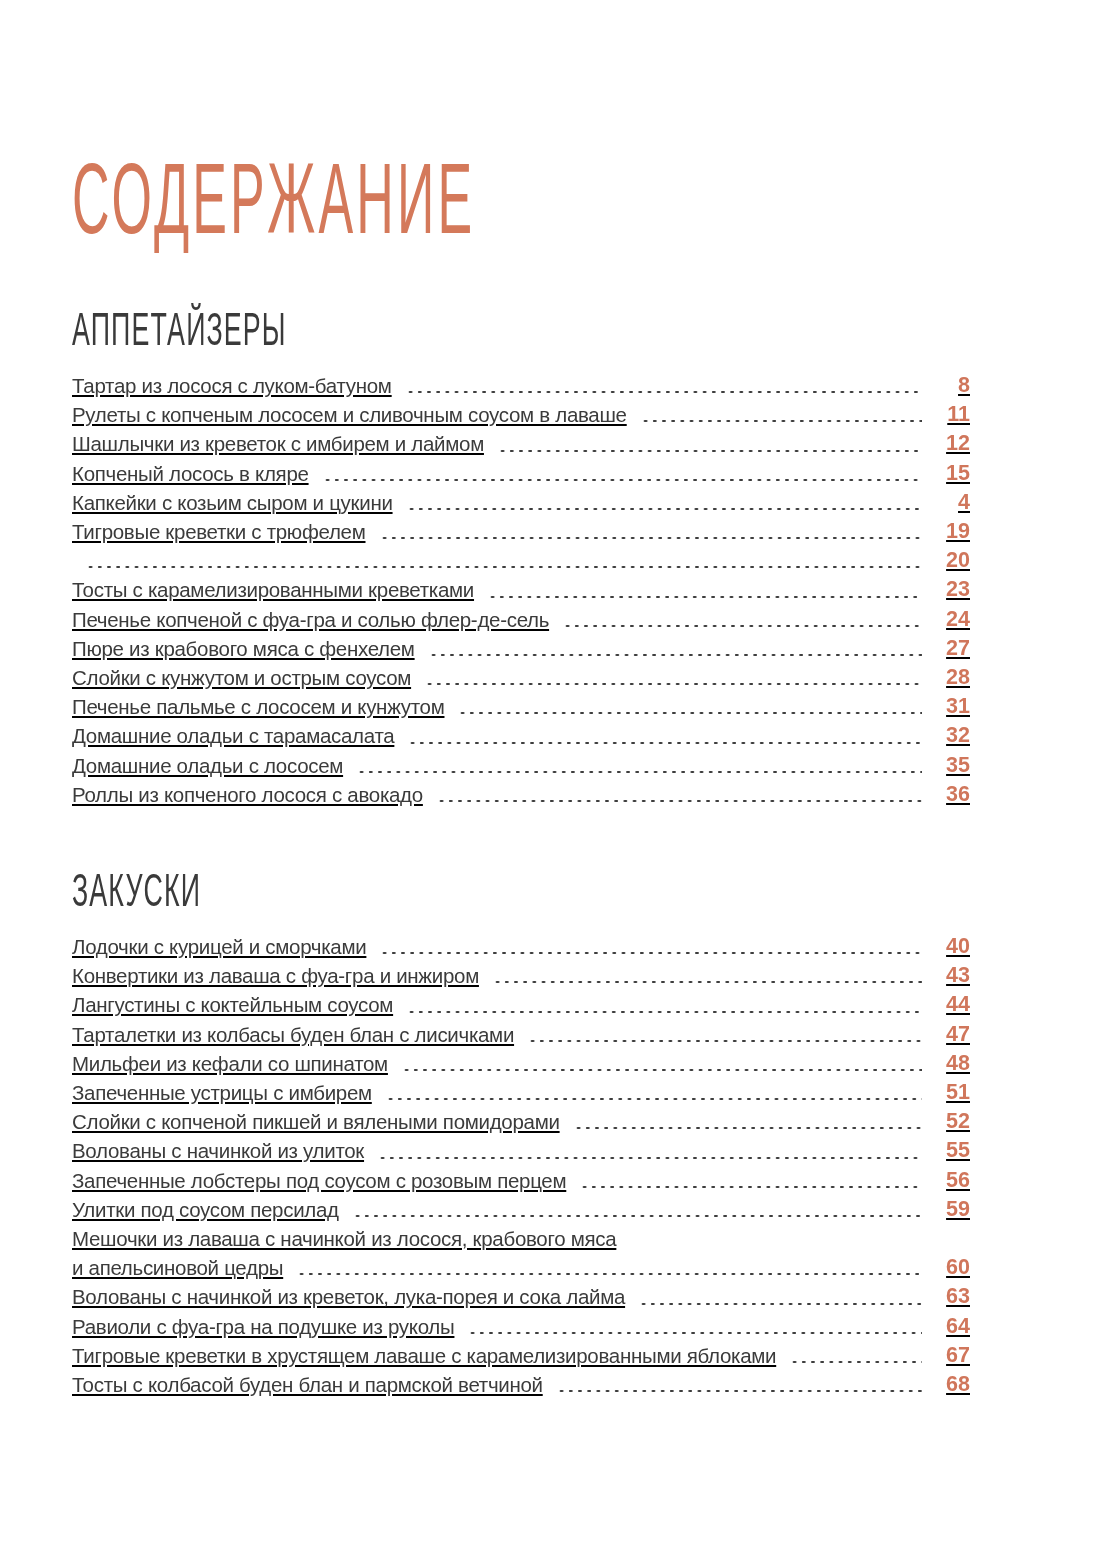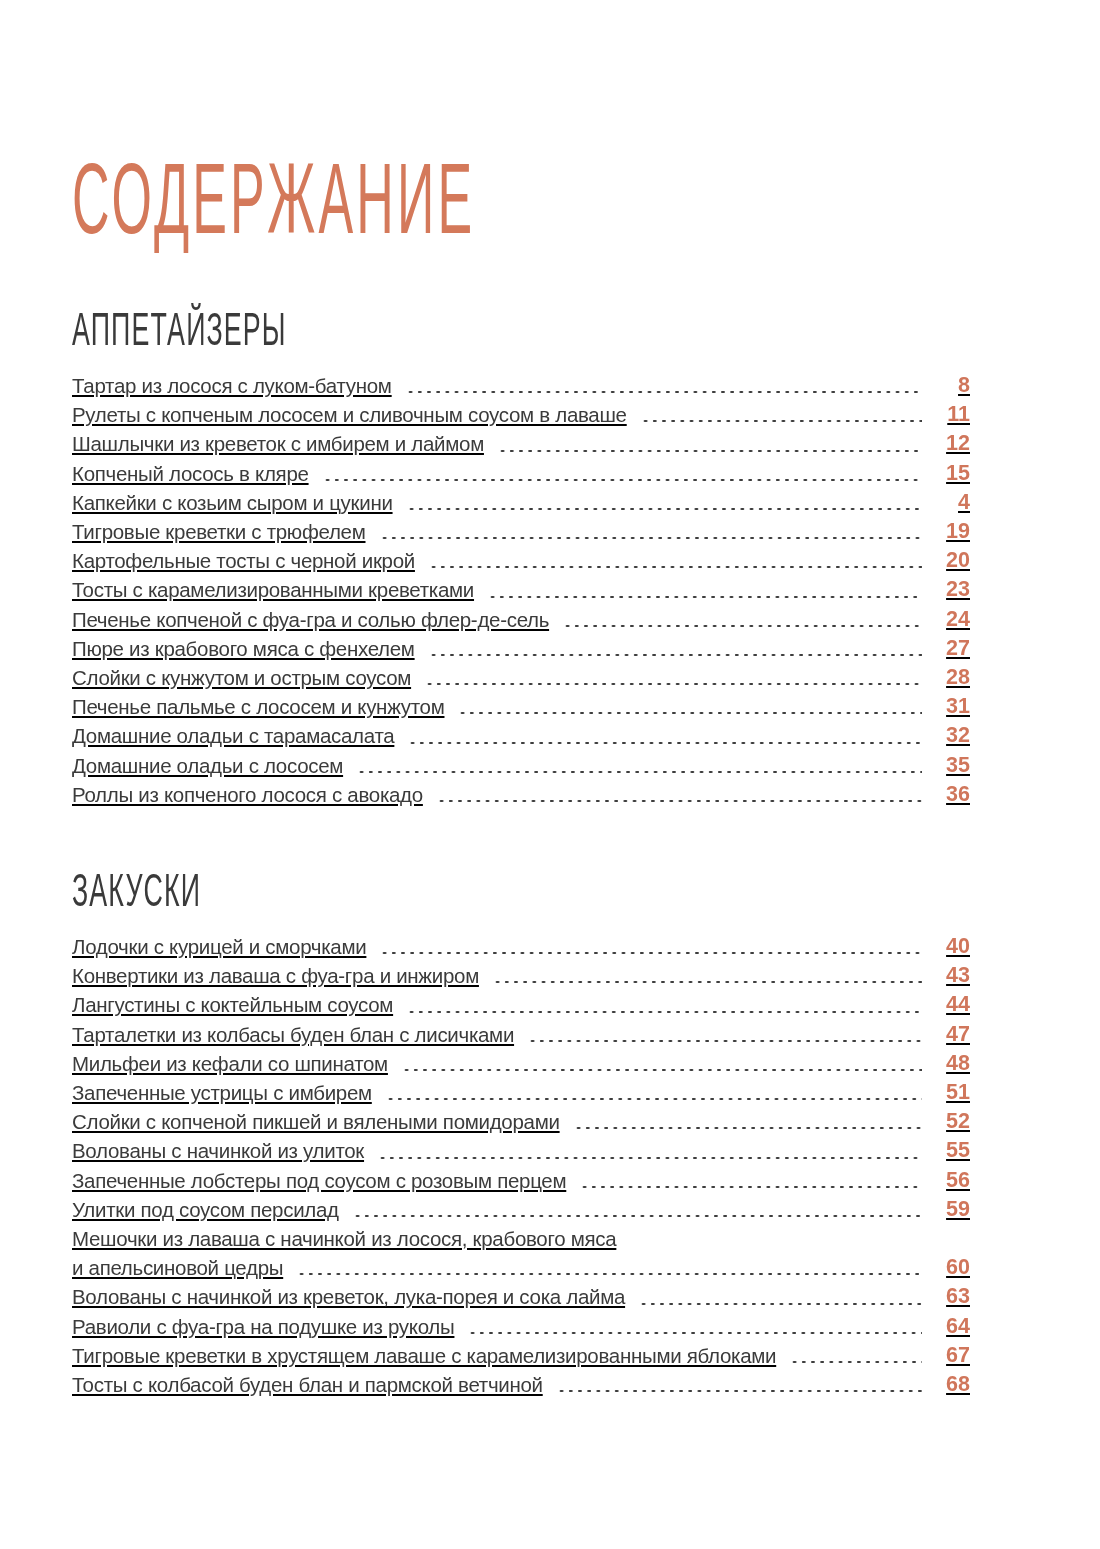--- a/index.html
+++ b/index.html
@@ -109,21 +109,20 @@
             <span class="t">Капкейки с козьим сыром и цукини</span>
             <span class="dots"></span>
             <span class="num">4</span>
           </div>
           <div class="row">
             <span class="t">Тигровые креветки с трюфелем</span>
             <span class="dots"></span>
             <span class="num">19</span>
           </div>
           <div class="row">
-            <span class="t">Картофельные тосты с черной икрой</span>
             <span class="dots"></span>
             <span class="num">20</span>
           </div>
           <div class="row">
             <span class="t">Тосты с карамелизированными креветками</span>
             <span class="dots"></span>
             <span class="num">23</span>
           </div>
           <div class="row">
             <span class="t">Печенье копченой с фуа-гра и солью флер-де-сель</span>

